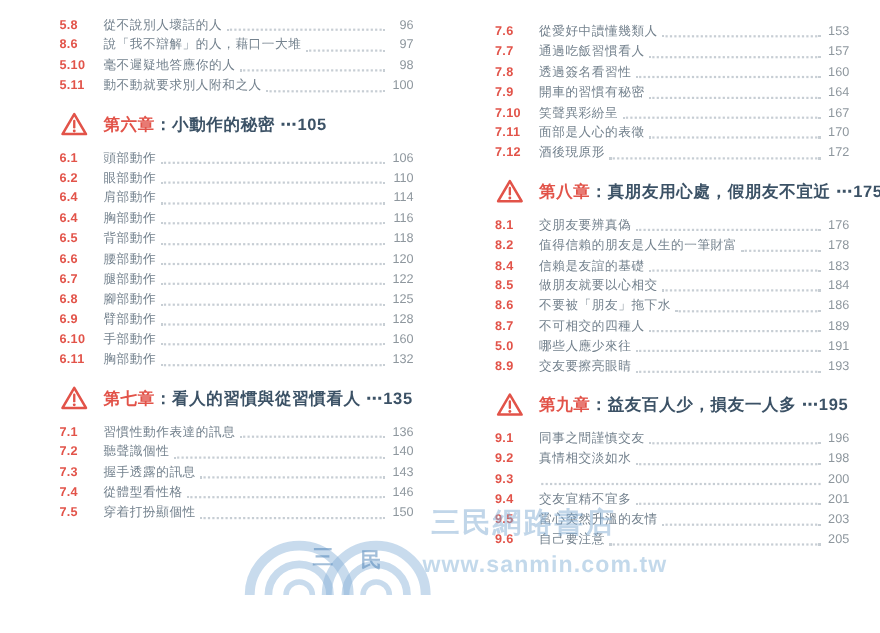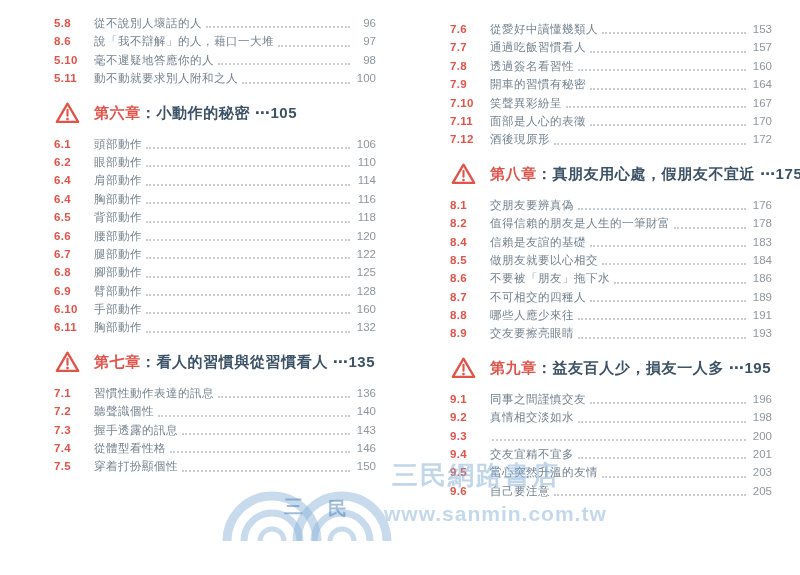--- a/index.html
+++ b/index.html
@@ -256,21 +256,21 @@
         <span class="leader"></span>
         <span class="pg">186</span>
       </div>
       <div class="entry">
         <span class="num">8.7</span>
         <span class="title">不可相交的四種人</span>
         <span class="leader"></span>
         <span class="pg">189</span>
       </div>
       <div class="entry">
-        <span class="num">8.8</span>
+        <span class="num">5.0</span>
         <span class="title">哪些人應少來往</span>
         <span class="leader"></span>
         <span class="pg">191</span>
       </div>
       <div class="entry">
         <span class="num">8.9</span>
         <span class="title">交友要擦亮眼睛</span>
         <span class="leader"></span>
         <span class="pg">193</span>
       </div>

